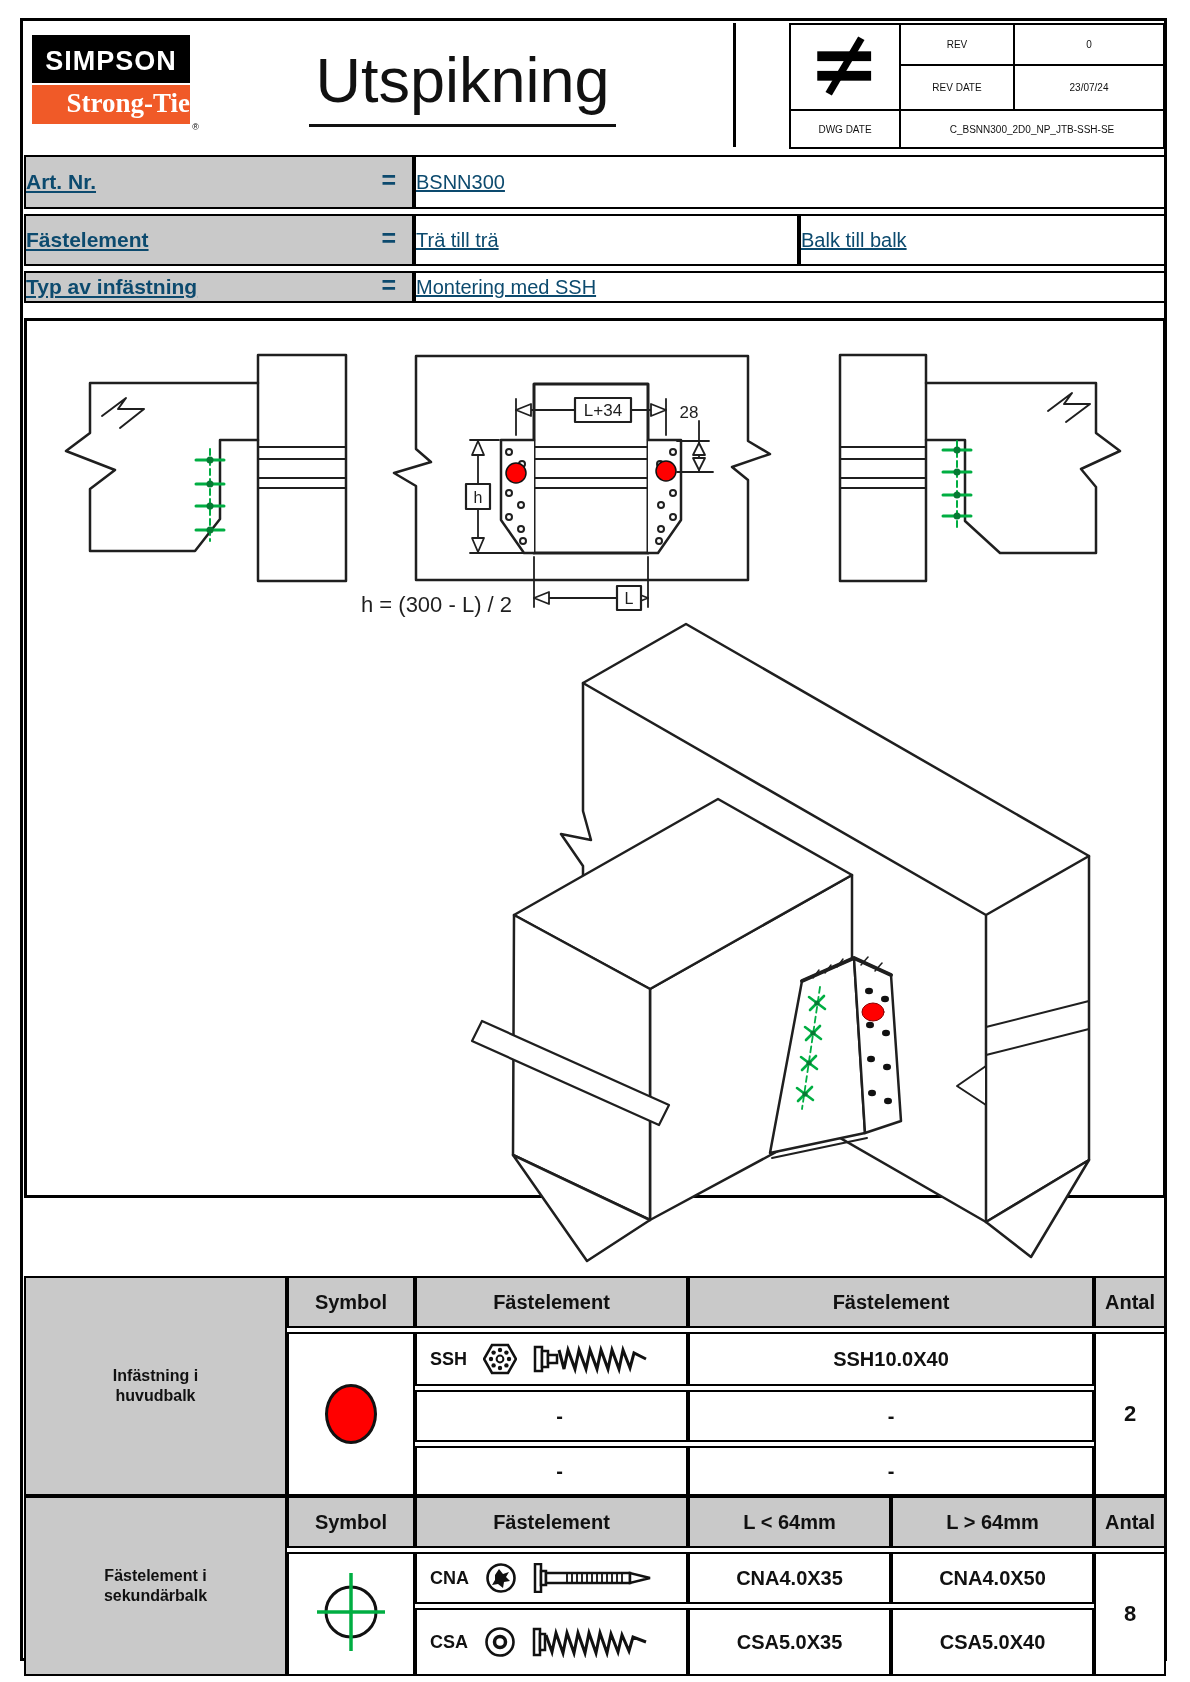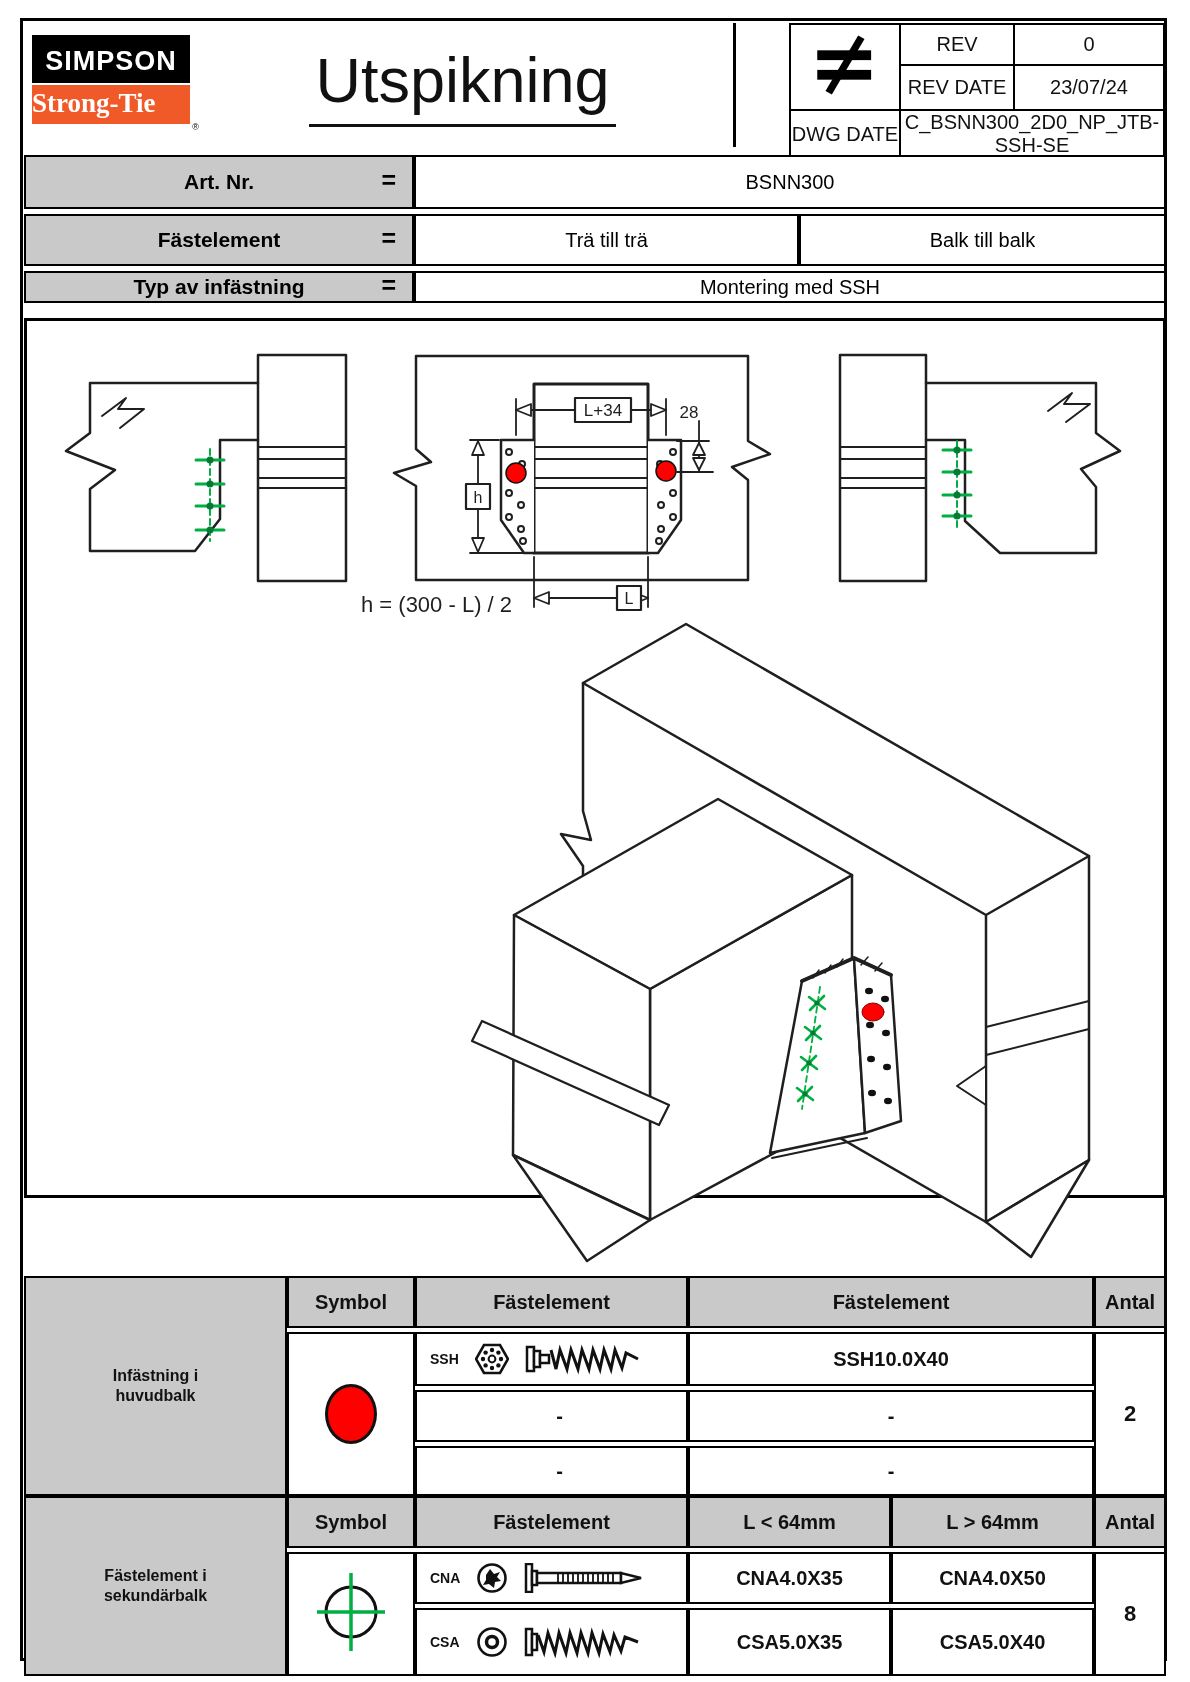--- a/index.html
+++ b/index.html
@@ -5,51 +5,51 @@
   * { box-sizing: border-box; margin: 0; padding: 0; }
   body { font-family: "Liberation Sans", sans-serif; background: #fff; }
   .page { position: relative; width: 1190px; height: 1682px; background: #fff; overflow: hidden; }
   .outer-frame { position: absolute; left: 20px; top: 18px; width: 1147px; height: 1643px; border: 3px solid #000; }
 
   
   .header-band { position: absolute; left: 24px; top: 23px; width: 1142px; height: 124px; display: flex; }
   .header-left { width: 712px; border-right: 3px solid #000; position: relative; display: flex; align-items: center; }
   .logo { position: absolute; left: 8px; top: 12px; width: 158px; }
   .logo-top { background: #000; color: #fff; font-weight: bold; font-size: 27px; letter-spacing: 1px; text-align: center; padding: 11px 0 6px; }
-  .logo-bottom { background: #f05a28; color: #fff; font-family: "Liberation Serif", serif; font-weight: bold; font-size: 27px; text-align: left; padding: 3px 0 5px; margin-top: 2px; }
+  .logo-bottom { background: #f05a28; color: #fff; font-family: "Liberation Serif", serif; font-weight: bold; font-size: 27px; text-align: right; padding: 3px 0 5px; margin-top: 2px; }
   .logo-reg { position: absolute; right: -9px; bottom: -8px; font-size: 9px; color: #000; }
   .title-wrap { margin-left: 168px; flex: 1; text-align: center; }
   .doc-title { display: inline-block; font-size: 63px; color: #111; border-bottom: 3px solid #111; padding: 0 6px 8px; }
   .rev-wrap { margin-left: 53px; }
   .rev-table { border-collapse: collapse; table-layout: fixed; width: 374px; }
-  .rev-table td { border: 2.5px solid #000; text-align: center; vertical-align: middle; font-size: 20px; color: #111; }
+  .rev-table td { border: 2.5px solid #000; text-align: center; vertical-align: middle; font-size: 10px; color: #111; }
   .proj-cell { height: 86px; }
   .dwg-label { font-size: 15px; }
   .dwg-value { font-size: 13px; letter-spacing: 0; margin-left: 16px; }
 
   
   .info-table { position: absolute; left: 24px; top: 150px; width: 1142px; border-collapse: separate; border-spacing: 0 5px; table-layout: fixed; }
-  .info-table td { border: 2.5px solid #000; background: #fff; text-align: center; vertical-align: middle; font-size: 20px; color: #000000; }
+  .info-table td { border: 2.5px solid #000; background: #fff; text-align: left; vertical-align: middle; font-size: 20px; color: #0c4a6e; text-decoration: underline; }
   .info-table td.lbl { background: #c9c9c9; position: relative; font-weight: bold; font-size: 21px; }
   .eq { position: absolute; right: 16px; top: 50%; transform: translateY(-54%); font-weight: bold; font-size: 25px; }
   .r1 { height: 54px; } .r2 { height: 52px; } .r3 { height: 32px; }
 
   
   .drawing-box { position: absolute; left: 24px; top: 318px; width: 1142px; height: 880px; border: 3px solid #000; }
 
   
   .spec-table { position: absolute; left: 24px; width: 1142px; border-collapse: separate; border-spacing: 0 4px; table-layout: fixed; }
   .spec-table td, .spec-table th { border: 2.5px solid #000; background: #fff; vertical-align: middle; text-align: center; color: #111; }
   .spec-table th { background: #c9c9c9; font-weight: bold; font-size: 20px; }
   .spec-table td.rowlabel { background: #c9c9c9; font-weight: bold; font-size: 16px; padding: 0 52px; line-height: 1.25; }
   .t1 { top: 1272px; }
   .t2 { top: 1492px; }
   .code-cell { text-align: left; }
   .code-flex { display: flex; align-items: center; gap: 16px; padding-left: 13px; }
-  .code-txt { font-weight: bold; font-size: 14px; }
+  .code-txt { font-weight: bold; font-size: 18px; }
   .prod { font-weight: bold; font-size: 20px; }
   .dash-left { text-align: left; padding-left: 16px; font-weight: bold; font-size: 20px; }
   .qty { font-weight: bold; font-size: 22px; }
   .red-marker { width: 52px; height: 60px; border-radius: 50%; background: #ff0000; border: 3px solid #111; margin: 0 auto; }
   .hdr-row th { height: 52px; }
 </style>
 </head>
 <body>
 
 <div class="page">

